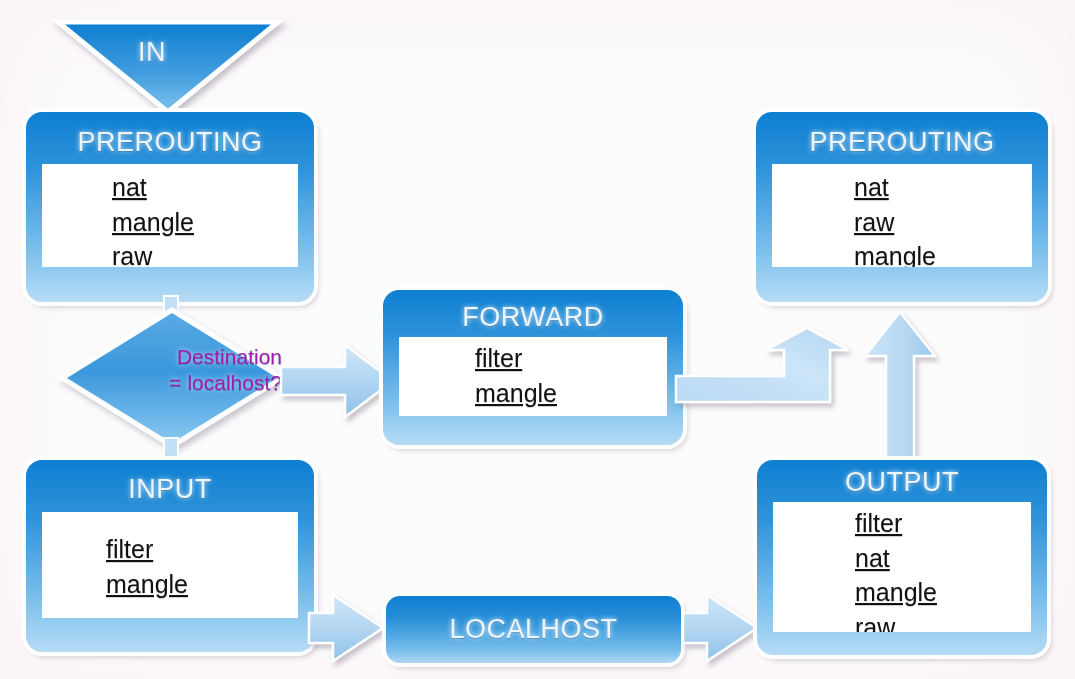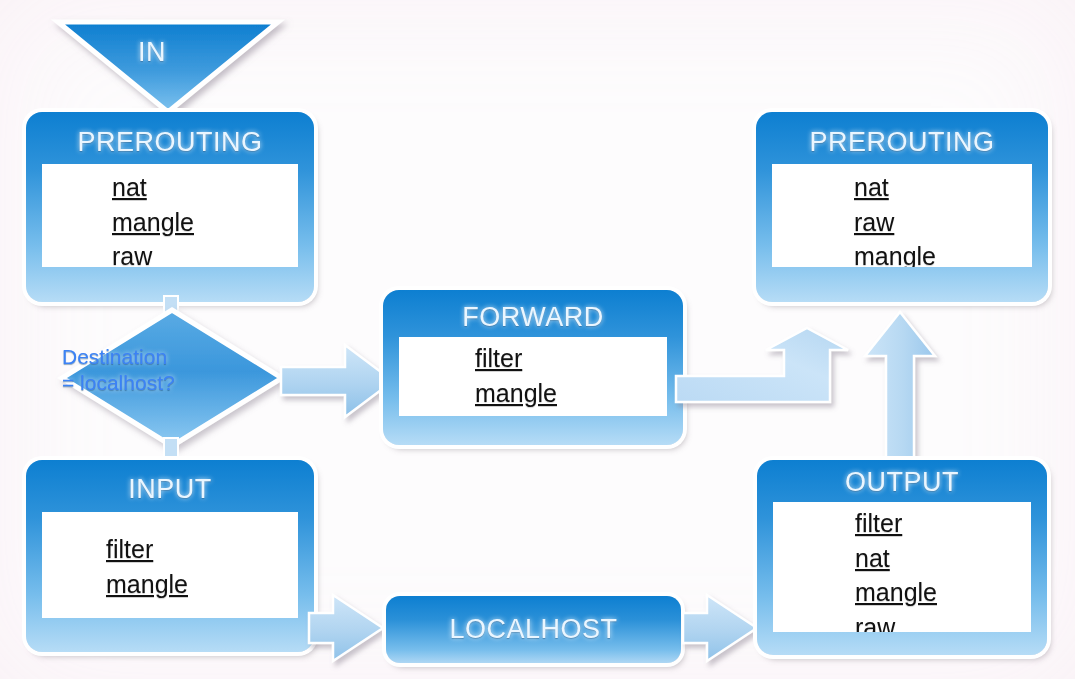--- a/index.html
+++ b/index.html
@@ -72,23 +72,23 @@
     letter-spacing: 0.5px;
     text-shadow: 0 0 5px rgba(255,255,255,0.85), 0 1px 1px rgba(0,60,110,0.5);
     white-space: nowrap;
   }
 
   
   .diamond-wrap { position: absolute; }
   .diamond-wrap svg { display: block; overflow: visible; }
   .diamond-label {
     position: absolute;
-    color: #3b82f6;
+    color: #a21caf;
     font-size: 21px;
-    text-align: left;
+    text-align: right;
     line-height: 1.22;
     text-shadow: 0 0 5px rgba(255,255,255,0.8), 0 1px 1px rgba(0,60,110,0.55);
     white-space: nowrap;
     pointer-events: none;
   }
 
   
   .arrow-wrap { position: absolute; }
   .arrow-wrap svg { display: block; overflow: visible; }
 </style>

